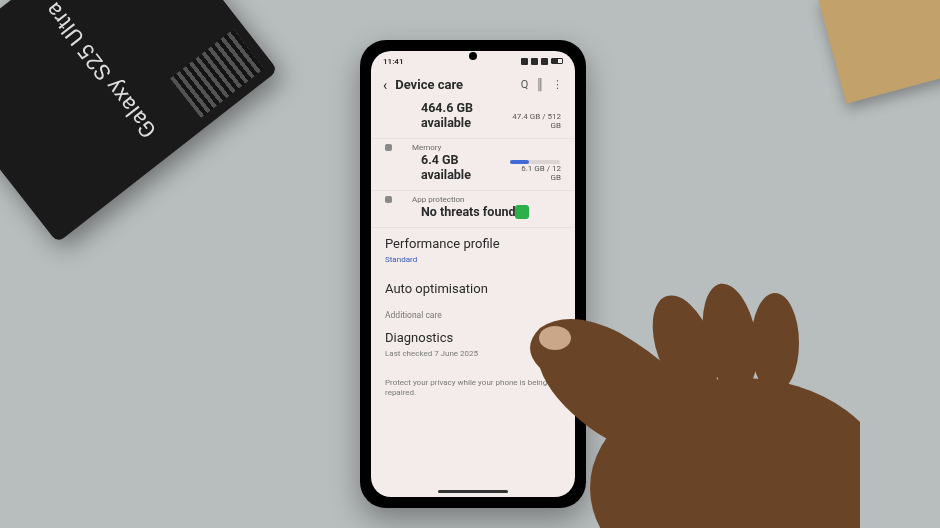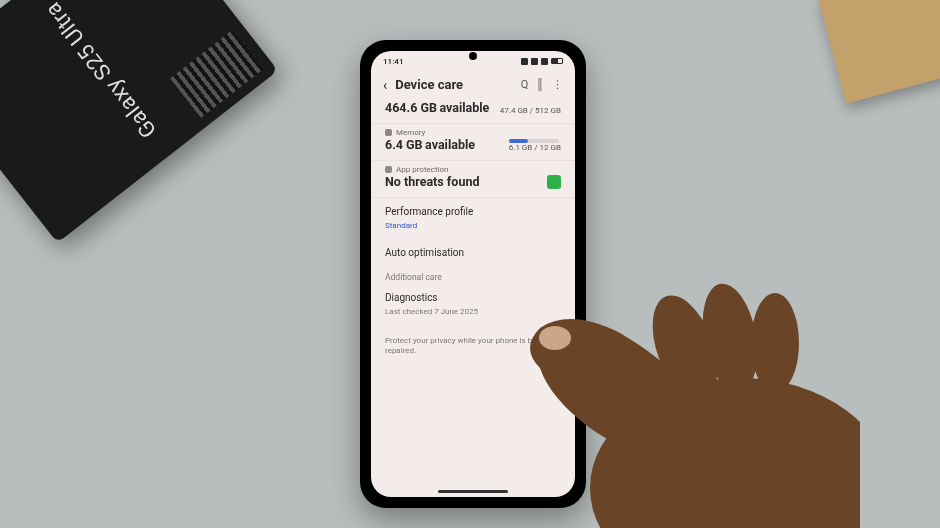--- a/index.html
+++ b/index.html
@@ -110,28 +110,28 @@
   .header .title { font-weight: 700; font-size: 13px; flex: 1; }
   .header .hicon { font-size: 11px; color: #555; }
   .section {
     padding: 4px 14px 8px;
     border-bottom: 1px solid rgba(0,0,0,.05);
   }
   .big {
     font-size: 12.5px;
     font-weight: 700;
   }
-  .row { display: flex; justify-content: space-between; align-items: flex-end; }
+  .row { display: flex; justify-content: flex-start; align-items: flex-end; margin-left: 36px; }
   .row .right-small { font-size: 8px; color: #555; text-align: right; }
   .mini-label {
     font-size: 8px;
     color: #6a6a6a;
     display: flex;
     align-items: center;
-    gap: 4px;
+    gap: 20px;
   }
   .mini-label .dot {
     width: 7px; height: 7px; border-radius: 2px;
     background: #8a8a8a;
   }
   .bar {
     height: 4px;
     width: 50px;
     background: #dcd4d2;
     border-radius: 3px;
@@ -150,21 +150,21 @@
     position: relative;
   }
   .group-title {
     font-size: 8.5px;
     color: #777;
     padding: 6px 14px 2px;
   }
   .item {
     padding: 8px 14px;
   }
-  .item .t { font-size: 10px; }
+  .item .t { font-size: 13px; }
   .item .s {
     font-size: 8px;
     color: #7a7a7a;
     margin-top: 4px;
     line-height: 1.2;
   }
   .item .s.link { color: #3658c0; }
   .home-bar {
     height: 3px;
     width: 70px;

